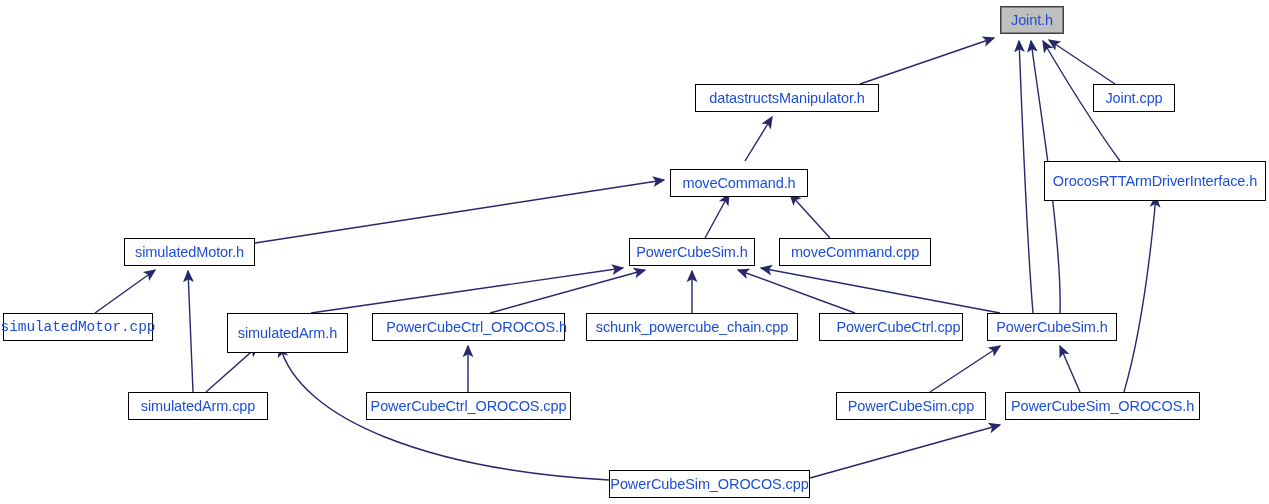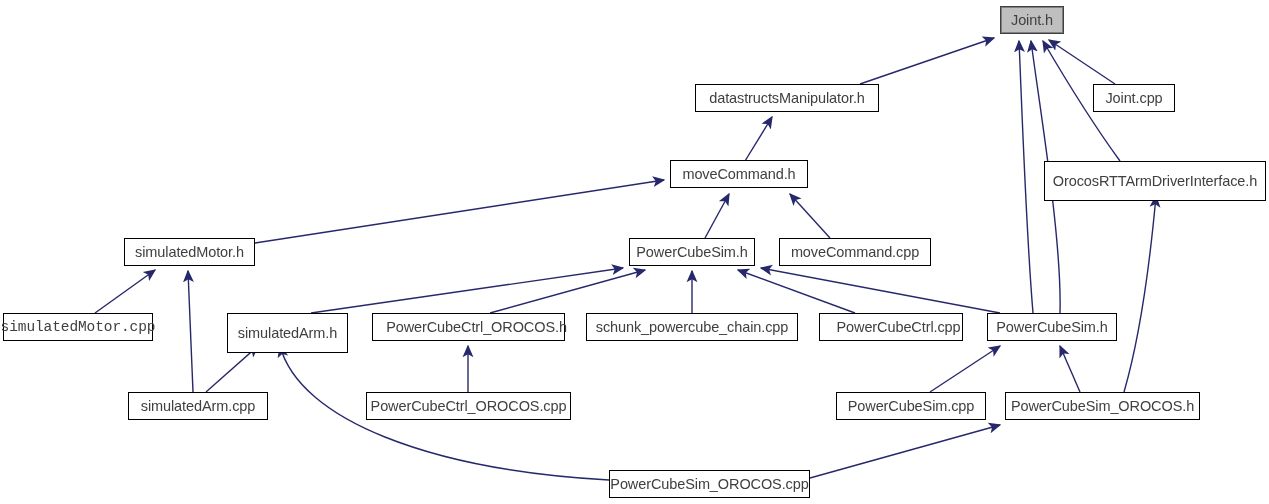--- a/index.html
+++ b/index.html
@@ -22,21 +22,21 @@
     top: 0;
     width: 1269px;
     height: 504px;
     pointer-events: none;
   }
   .node {
     position: absolute;
     box-sizing: border-box;
     border: 1px solid #000000;
     background: #ffffff;
-    color: #404040;
+    color: #1d4ed8;
     font-size: 14.5px;
     line-height: 1;
     display: flex;
     align-items: center;
     justify-content: center;
     white-space: nowrap;
     letter-spacing: -0.1px;
     z-index: 5;
   }
   .node.focus {
@@ -94,21 +94,21 @@
       </div>
       <div class="node" style="left: 1093px; top: 84px; width: 82px; height: 28px;">
         <span class="label">Joint.cpp</span>
       </div>
       <div class="node" style="left: 695px; top: 84px; width: 184px; height: 28px;">
         <span class="label">datastructsManipulator.h</span>
       </div>
       <div class="node" style="left: 1044px; top: 161px; width: 222px; height: 40px;">
         <span class="label">OrocosRTTArmDriverInterface.h</span>
       </div>
-      <div class="node" style="left: 670px; top: 160px; width: 138px; height: 28px;">
+      <div class="node" style="left: 670px; top: 169px; width: 138px; height: 28px;">
         <span class="label">moveCommand.h</span>
       </div>
       <div class="node" style="left: 124px; top: 238px; width: 131px; height: 28px;">
         <span class="label">simulatedMotor.h</span>
       </div>
       <div class="node" style="left: 629px; top: 238px; width: 126px; height: 28px;">
         <span class="label">PowerCubeSim.h</span>
       </div>
       <div class="node" style="left: 779px; top: 238px; width: 152px; height: 28px;">
         <span class="label">moveCommand.cpp</span>

